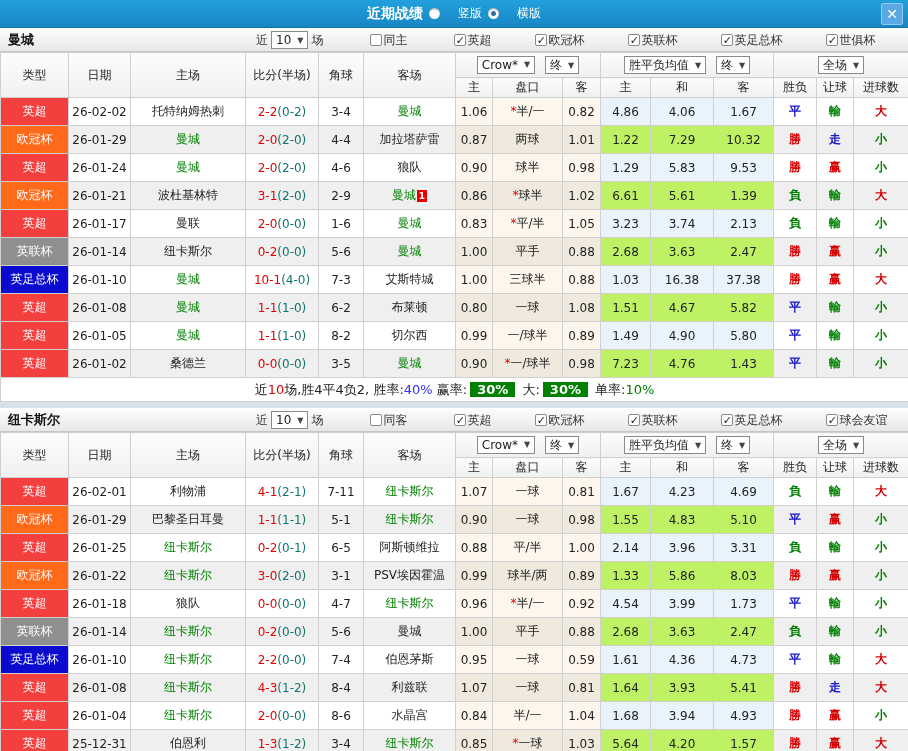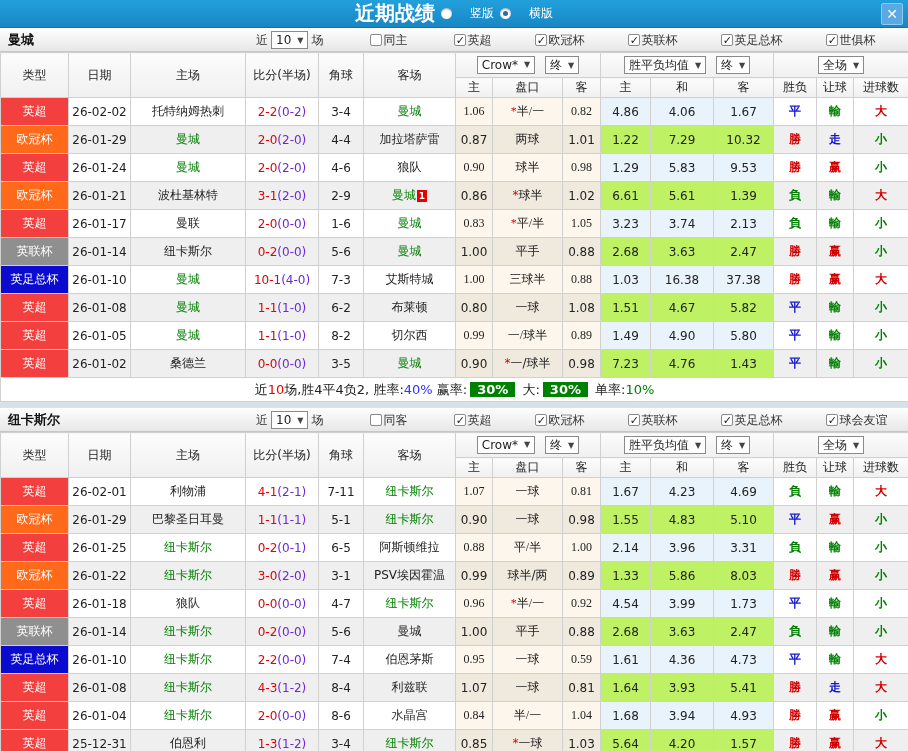--- a/index.html
+++ b/index.html
@@ -2,21 +2,21 @@
 <html><head>
 <meta charset="utf-8">
 <style>
   html,body{margin:0;padding:0;width:908px;height:751px;overflow:hidden;
     background:#d7e1ea;font-family:"DejaVu Sans","Liberation Sans",sans-serif;font-size:12px;color:#333;}
   .modal{width:908px;height:751px;position:relative;}
   
   .titlebar{height:28px;background:linear-gradient(#22a0dc,#1787c4);position:relative;
     display:flex;align-items:center;justify-content:center;border-bottom:1px solid #0f74a8;box-sizing:border-box;}
   .titlebar .tgroup{display:flex;align-items:center;gap:6px;color:#fff;}
-  .titlebar .ttitle{font-weight:bold;font-size:20px;}
+  .titlebar .ttitle{font-weight:bold;font-size:14px;}
   .radio{width:11px;height:11px;border-radius:50%;background:#fff;display:inline-block;
     box-shadow:inset 0 1px 2px rgba(0,0,0,.35);}
   .radio.sel::after{content:"";display:block;width:5px;height:5px;border-radius:50%;background:#2d6e9e;margin:3px auto 0;}
   .rlabel{font-size:12px;color:#fff;margin-left:12px;}
   .close-btn{position:absolute;right:5px;top:3px;width:22px;height:22px;background:#5aa9e4;
     border:1px solid #8fc8f0;border-radius:2px;color:#fff;font-weight:bold;font-size:14px;
     line-height:20px;text-align:center;cursor:pointer;box-sizing:border-box;}
   
   .section + .section{margin-top:6px;}
   .section-bar{height:24px;background:linear-gradient(#fdfdfd,#e7e7e7);border-top:1px solid #fff;
@@ -33,29 +33,29 @@
   table{width:908px;border-collapse:collapse;table-layout:fixed;background:#fff;font-size:12px;}
   th,td{border:1px solid #d0d0d0;text-align:center;padding:0;white-space:nowrap;overflow:hidden;}
   thead th{background:linear-gradient(#fcfcfc,#f0f0f0);font-weight:normal;color:#222;}
   tr.h1 th{height:24px;}
   tr.h2 th{height:19px;}
   .grp{vertical-align:middle;}
   .grp .selbox{margin:0 3px;}
   tbody td{height:27px;color:#222;}
   tr.odd td{background:#fff;}
   tr.even td{background:#efefef;}
-  tr.odd td.hcp{background:#fdf6ec;font-family:Liberation Serif, serif;}
+  tr.odd td.hcp{background:#fdf6ec;}
   tr.even td.hcp{background:#efe9de;}
   tr.odd td.wdl{background:#e9f3fb;}
   tr.even td.wdl{background:#bef264;}
   td.league{padding:0;}
   td.league .badge{display:block;width:100%;height:27px;line-height:27px;color:#fff;font-size:12px;}
   .t-green{color:#008000;}
   .ft{color:#e60000;}
-  .ht{color:#6d28d9;}
+  .ht{color:#0f766e;}
   .star{color:#e60000;}
   .rc{display:inline-block;background:#e60000;color:#fff;font-size:9px;font-weight:bold;
     width:10px;height:12px;line-height:12px;text-align:center;vertical-align:top;margin:3px 0 0 1px;}
   .res-red{color:#d40000;font-weight:bold;}
   .res-green{color:#008000;font-weight:bold;}
   .res-blue{color:#1414c8;font-weight:bold;}
   tfoot td{height:23px;background:#fff;font-size:13px;color:#222;}
   .f-k{color:#222;} .f-r{color:#e60000;} .f-b{color:#3333ff;} .f-g{color:#008000;}
   .f-gbox{background:#008000;color:#fff;font-weight:bold;padding:0 7px;margin:0 3px;}
   col.c1{width:68px}col.c2{width:62px}col.c3{width:115px}col.c4{width:73px}col.c5{width:45px}

